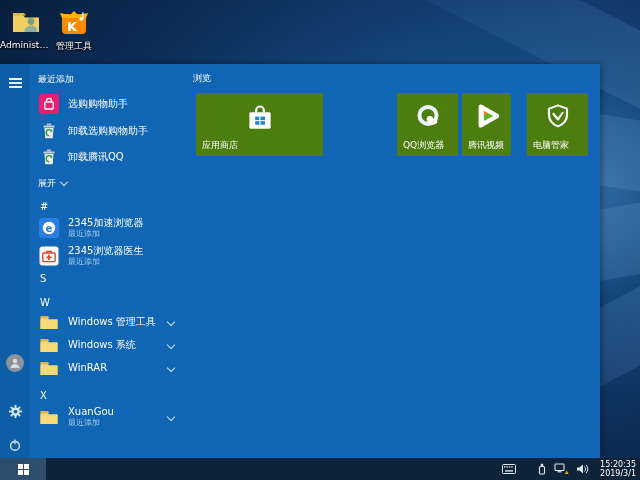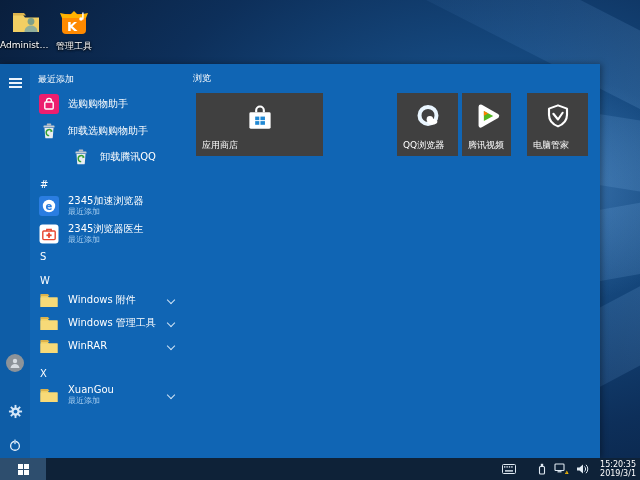--- a/index.html
+++ b/index.html
@@ -24,35 +24,35 @@
     box-shadow:2px 0 6px rgba(0,0,0,.35);}
   .rail{position:absolute;left:0;top:0;width:30px;height:100%;background:rgba(0,0,0,.07);}
   .rail .ritem{position:absolute;left:0;width:30px;height:26px;display:flex;align-items:center;justify-content:center;color:#e7f1fb;}
   .hamburger span{display:block;width:13px;height:2px;background:#eaf3fc;margin:2px 0;}
   .avatar-circle{width:18px;height:18px;border-radius:50%;background:#8d9399;display:flex;align-items:center;justify-content:center;}
   
   .app-list{position:absolute;left:30px;top:0;width:158px;padding-top:8px;color:#fff;}
   .hdr{padding-left:8px;height:14px;font-size:9px;line-height:14px;color:#fff;}
   .letter{height:14px;padding-left:10px;font-size:10px;line-height:14px;}
   .app-row{display:flex;align-items:center;padding-left:8px;gap:8px;cursor:default;}
-  .h27{height:27px;} .h26{height:26px;justify-content:center;} .h23{height:23px;} .h28{height:28px;}
+  .h27{height:27px;} .h26{height:26px;} .h23{height:23px;} .h28{height:28px;}
   .app-ico{width:22px;height:22px;flex:0 0 22px;}
   .app-ico svg{display:block;width:22px;height:22px;}
   .app-labels{display:flex;flex-direction:column;justify-content:center;min-width:0;}
   .app-label{font-size:10px;line-height:12px;color:#fff;white-space:nowrap;}
   .app-sub{font-size:8px;line-height:10px;color:#a6cdef;}
   .chev{width:5px;height:5px;border-right:1.2px solid #cfe3f5;border-bottom:1.2px solid #cfe3f5;
     transform:rotate(45deg);margin-left:auto;margin-right:14px;flex:0 0 5px;}
   .expand-row{display:flex;align-items:center;gap:5px;padding-left:8px;height:18px;margin-top:4px;font-size:9px;color:#fff;}
   .expand-row .chev{margin:0 0 2px 0;}
   .gap8{height:8px;} .gap10{height:10px;} .gap2{height:2px;}
   
   .tiles-area{position:absolute;left:188px;top:0;right:0;height:100%;color:#fff;}
   .tiles-hdr{position:absolute;left:5px;top:8px;font-size:9px;}
-  .tile{position:absolute;top:29px;height:63px;background:#404040;cursor:default;}
+  .tile{position:absolute;top:29px;height:63px;background:#4d7c0f;cursor:default;}
   .tile .t-ico{position:absolute;left:0;right:0;top:8px;display:flex;justify-content:center;}
   .tile .t-lbl{position:absolute;left:6px;bottom:4px;font-size:9px;color:#fff;white-space:nowrap;}
   
   .taskbar{position:absolute;left:0;bottom:0;width:640px;height:22px;background:#0e2238;display:flex;align-items:center;}
   .start-btn{width:46px;height:22px;background:#2e4e6e;display:flex;align-items:center;justify-content:center;}
   .winlogo{display:grid;grid-template-columns:5px 5px;grid-template-rows:5px 5px;gap:1px;}
   .winlogo i{background:#fff;display:block;}
   .tray{margin-left:auto;display:flex;align-items:center;gap:7px;padding-right:4px;height:100%;}
   .tray .ti{display:flex;align-items:center;justify-content:center;height:100%;}
   .clock{text-align:right;color:#fff;font-size:8px;line-height:9px;padding-left:4px;}
@@ -168,20 +168,24 @@
               <path d="M6.5 8h9l-.7 9.4a1 1 0 0 1-1 .9H8.2a1 1 0 0 1-1-.9z" fill="#e9edf0"></path>
               <path d="M11.2 15.6a3 3 0 1 1 2.7-4.3" fill="none" stroke="#37a135" stroke-width="1.4"></path>
               <path d="M12.6 9.9l2.2 1.3-2.4 1z" fill="#37a135"></path>
             </svg>
           </span>
           <span class="app-labels">
             <span class="app-label">卸载腾讯QQ</span>
           </span>
         </div>
       </div>
+    <div class="expand-row">
+      <span>展开</span>
+      <span class="chev"></span>
+    </div>
     <div id="app-sections">
         <div class="gap8"></div>
         <div class="letter">#</div>
         <div class="app-row h28">
           <span class="app-ico">
             <svg viewBox="0 0 22 22">
               <rect x="1" y="1" width="20" height="20" rx="3" fill="#2a7de1"></rect>
               <circle cx="11" cy="11" r="6.2" fill="#fff"></circle>
               <text x="11" y="14.6" font-size="10" font-weight="bold" fill="#2a7de1" text-anchor="middle" font-family="DejaVu Sans,sans-serif">e</text>
             </svg>
@@ -212,34 +216,34 @@
         <div class="letter">W</div>
         <div class="app-row h23">
           <span class="app-ico">
             <svg viewBox="0 0 22 22">
               <path d="M2.5 6.5h7l1.5 2h8.5V18h-17z" fill="#f2cf63"></path>
               <path d="M2.5 5h7.5l1.5 2H2.5z" fill="#dcb34c"></path>
               <path d="M2.5 8.5h17V18h-17z" fill="#f7da78"></path>
             </svg>
           </span>
           <span class="app-labels">
-            <span class="app-label">Windows 附件</span>
+            <span class="app-label">Windows 管理工具</span>
           </span>
           <span class="chev"></span>
         </div>
         <div class="app-row h23">
           <span class="app-ico">
             <svg viewBox="0 0 22 22">
               <path d="M2.5 6.5h7l1.5 2h8.5V18h-17z" fill="#f2cf63"></path>
               <path d="M2.5 5h7.5l1.5 2H2.5z" fill="#dcb34c"></path>
               <path d="M2.5 8.5h17V18h-17z" fill="#f7da78"></path>
             </svg>
           </span>
           <span class="app-labels">
-            <span class="app-label">Windows 管理工具</span>
+            <span class="app-label">Windows 系统</span>
           </span>
           <span class="chev"></span>
         </div>
         <div class="app-row h23">
           <span class="app-ico">
             <svg viewBox="0 0 22 22">
               <path d="M2.5 6.5h7l1.5 2h8.5V18h-17z" fill="#f2cf63"></path>
               <path d="M2.5 5h7.5l1.5 2H2.5z" fill="#dcb34c"></path>
               <path d="M2.5 8.5h17V18h-17z" fill="#f7da78"></path>
             </svg>

